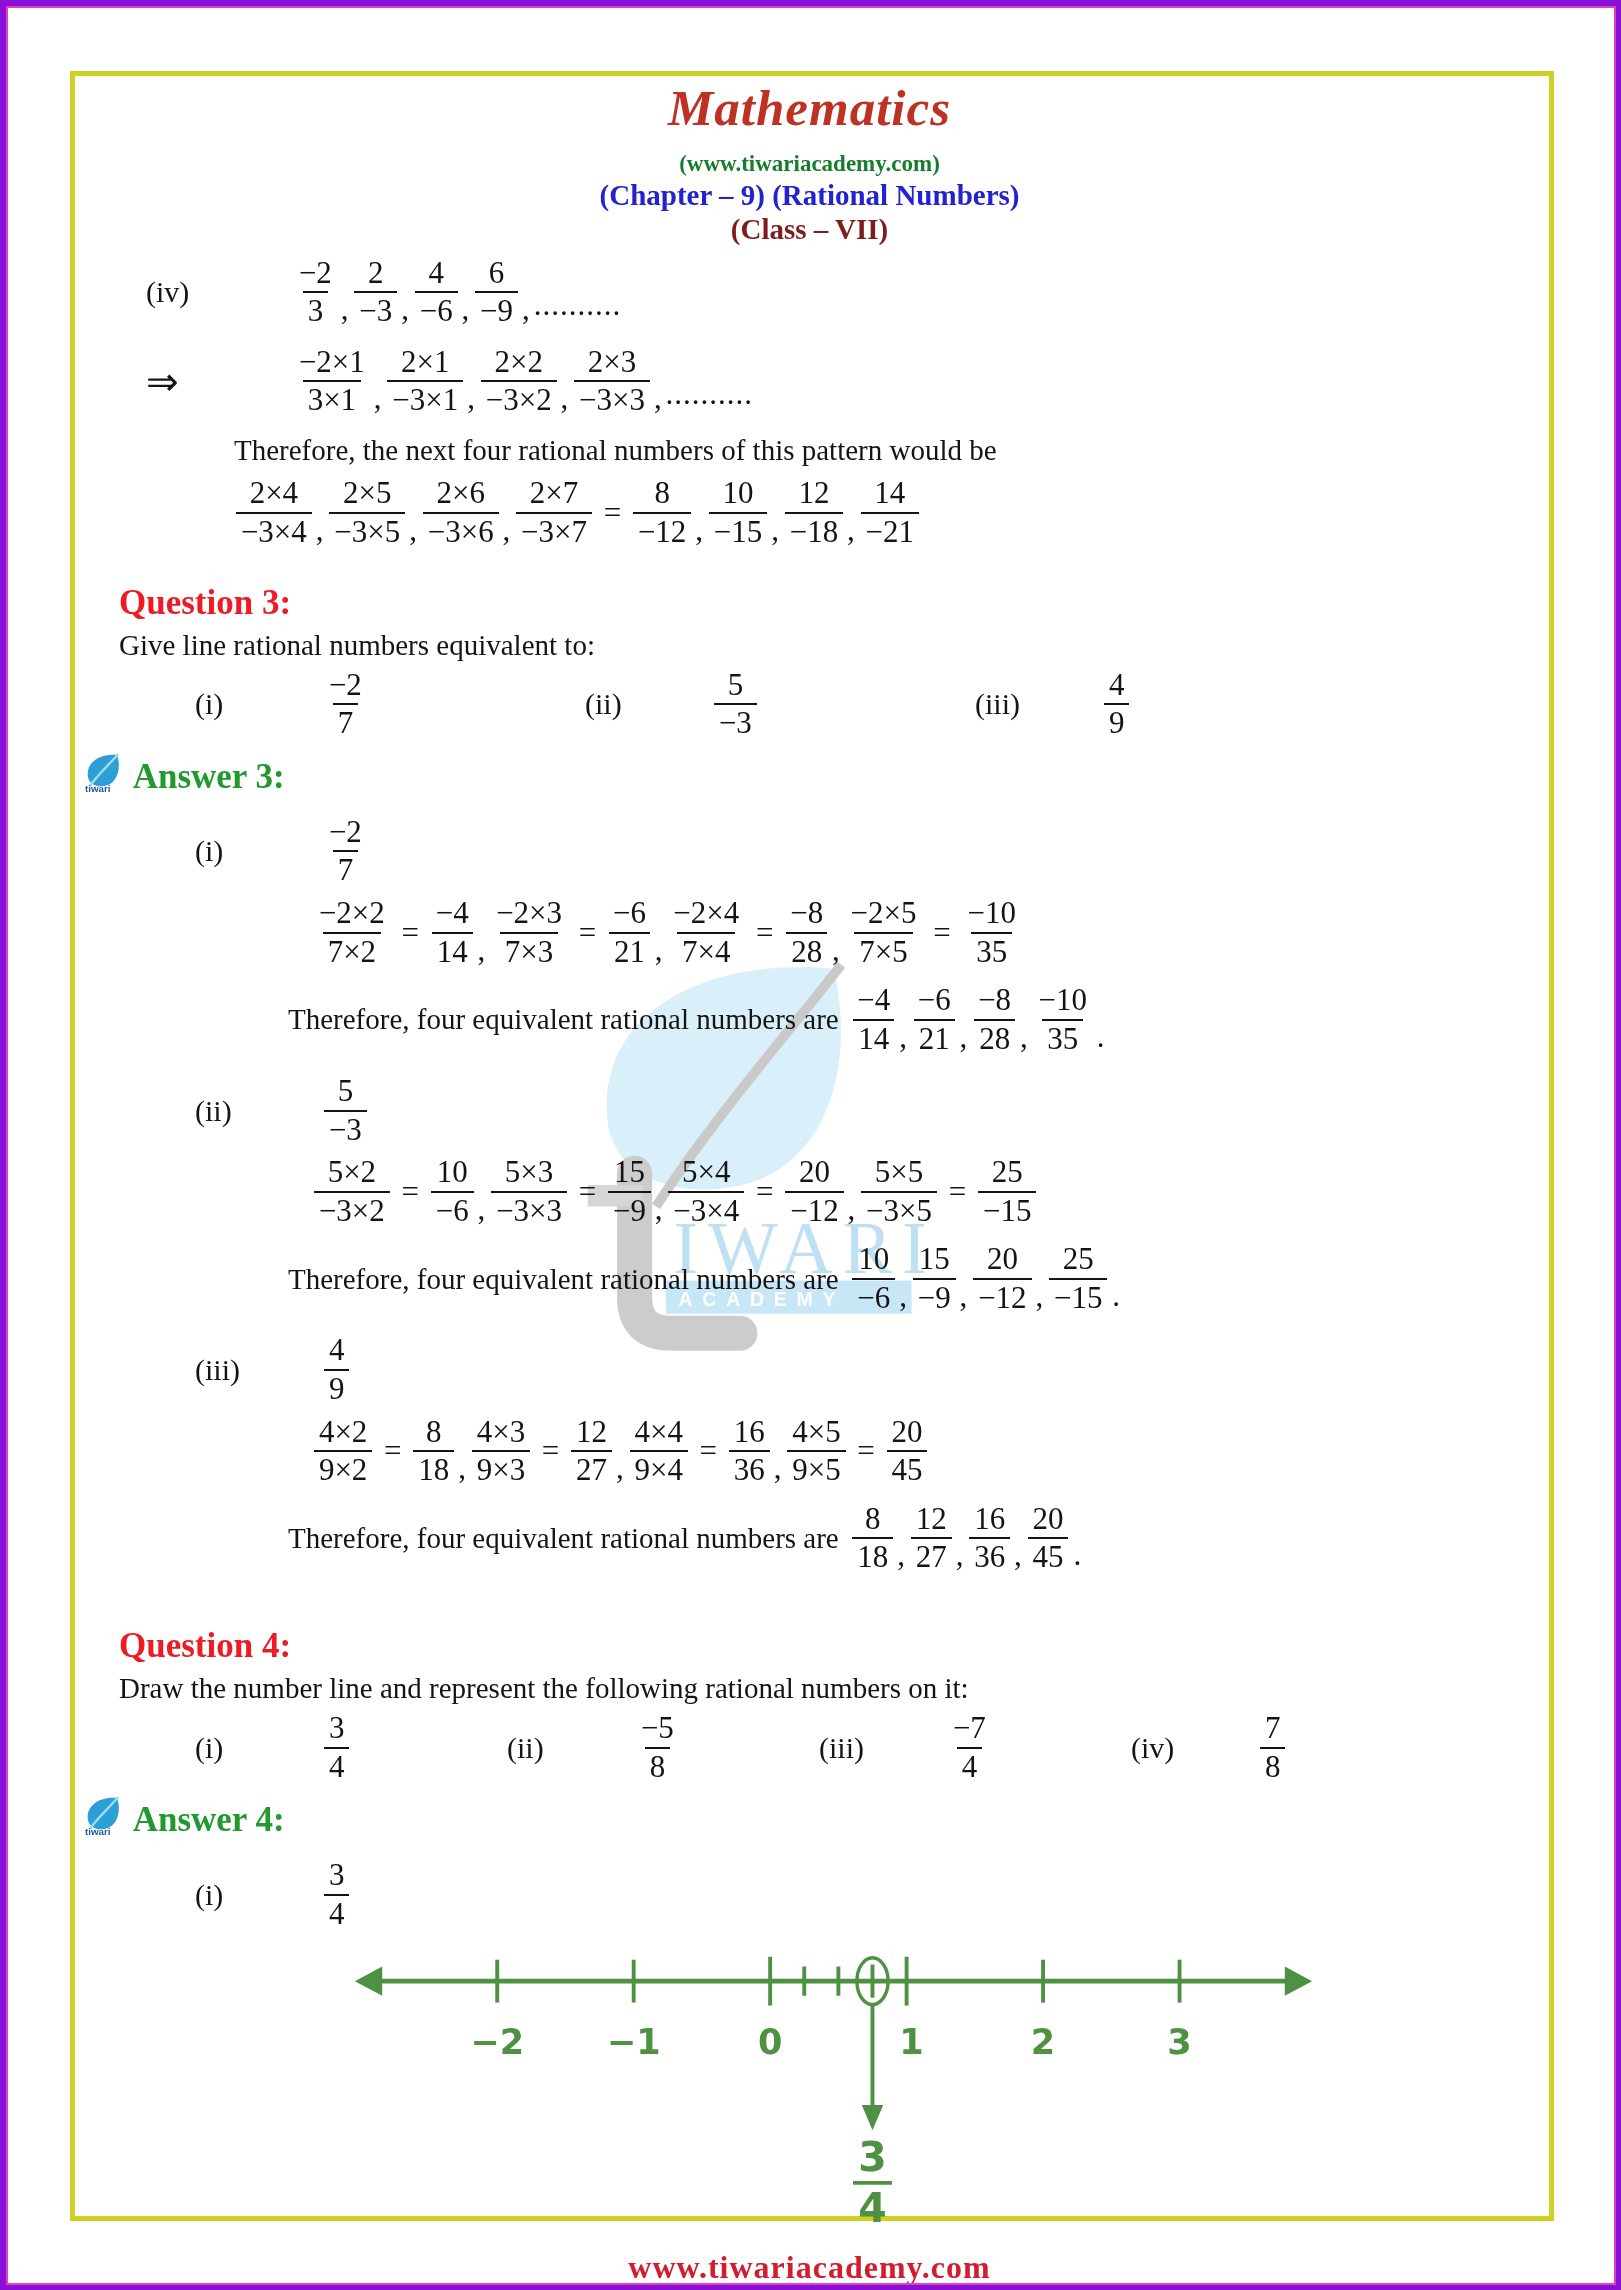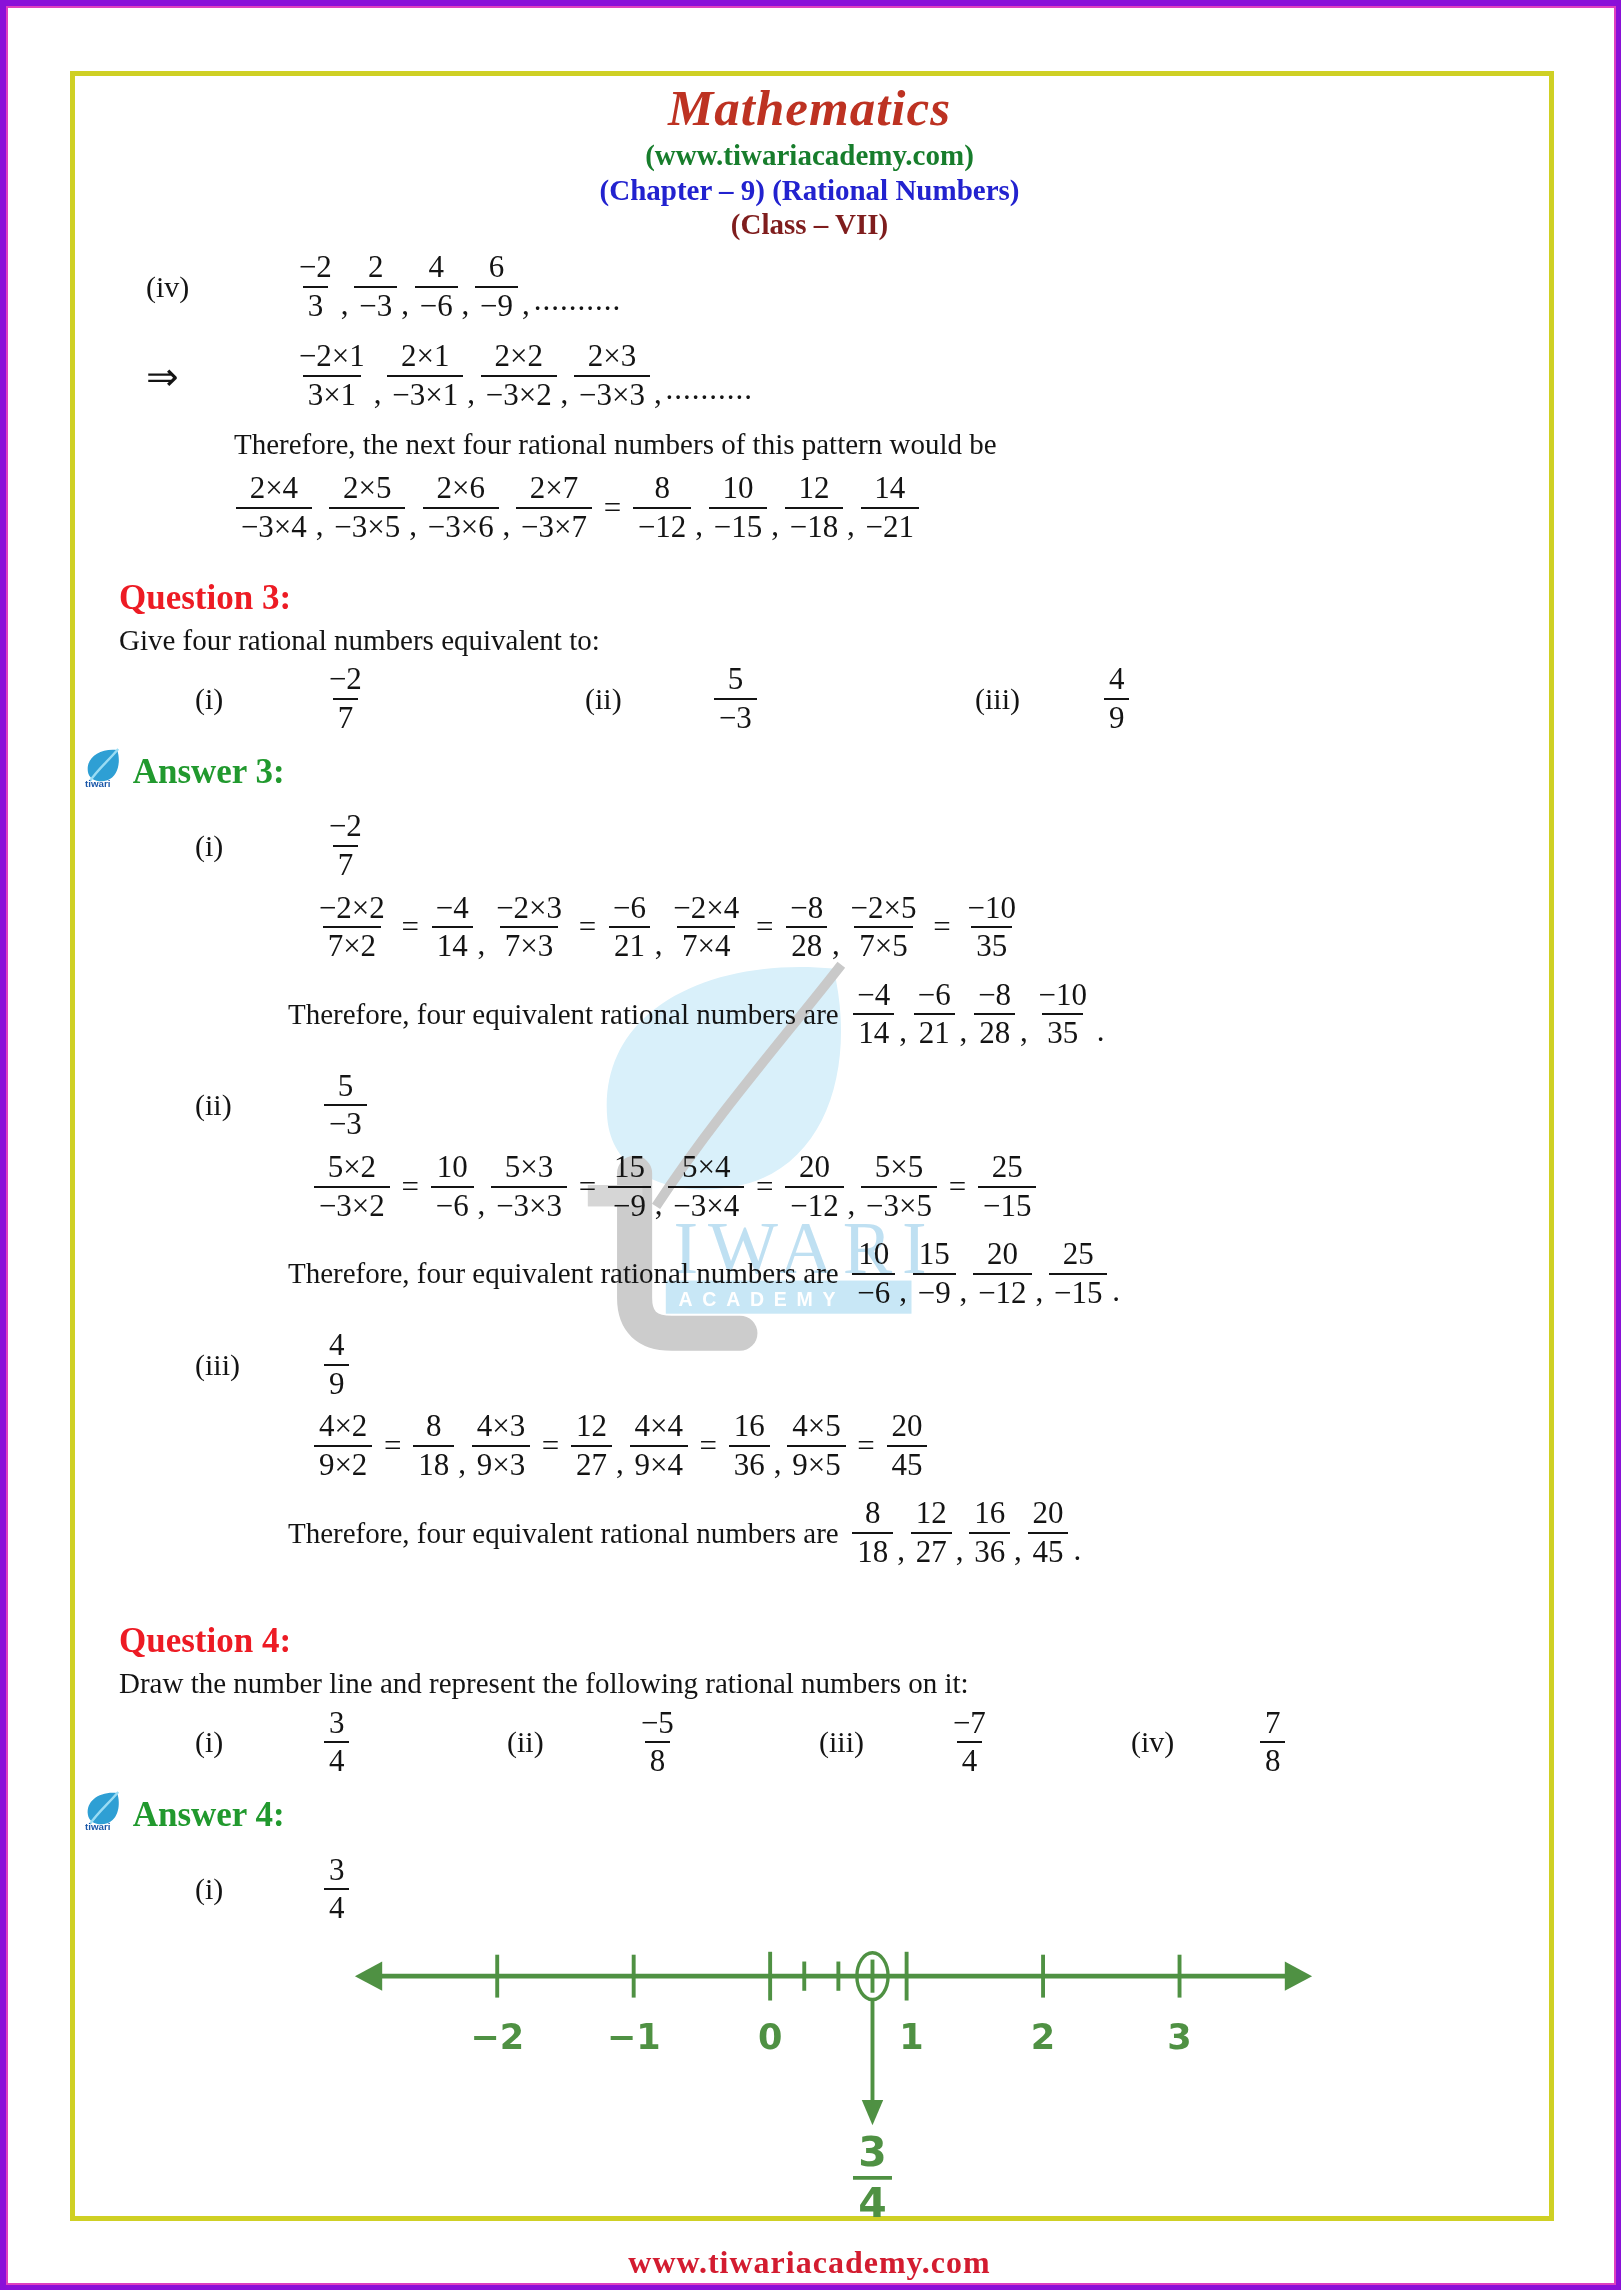--- a/index.html
+++ b/index.html
@@ -5,21 +5,21 @@
   html,body{margin:0;padding:0;background:#ffffff;}
   .page{position:relative;width:1622px;height:2291px;background:#ffffff;overflow:hidden;
         font-family:"Liberation Serif",serif;color:#141414;}
   .outer-frame{position:absolute;inset:0;border:6.8px solid #8a10d8;box-shadow:inset 0 0 0 2px #e040c0;pointer-events:none;z-index:3;}
   .yellow-box{position:absolute;left:70px;top:71px;right:68px;bottom:70px;border:5.9px solid #cfd024;z-index:1;}
   .content{position:absolute;left:78px;top:80px;width:1463px;z-index:2;}
 
   
   .hdr{text-align:center;line-height:1.12;}
   .hdr-title{font-size:51px;font-weight:bold;font-style:italic;color:#bd3222;letter-spacing:1px;}
-  .hdr-site{font-size:29px;font-weight:bold;color:#177d2c;margin-top:2px;}
+  .hdr-site{font-size:23px;font-weight:bold;color:#177d2c;margin-top:14px;}
   .hdr-chap{font-size:29px;font-weight:bold;color:#2222cf;margin-top:2px;}
   .hdr-class{font-size:29px;font-weight:bold;color:#7f1d1d;margin-top:2px;}
 
   
   .math-row{display:inline-flex;align-items:center;}
   .frac{display:inline-flex;flex-direction:column;align-items:center;font-size:31px;line-height:1.12;margin:0 2px;}
   .frac .num{padding:0 4.9px 1px;}
   .frac .den{border-top:2.9px solid #141414;padding:1px 4.9px 0;}
   .comma{display:inline-block;font-size:31px;transform:translateY(16.6px);margin:0 3.9px 0 2px;}
   .period{display:inline-block;font-size:31px;transform:translateY(16.6px);margin-left:2.9px;}
@@ -181,21 +181,21 @@
           </span>
           <span class="comma">,</span>
           <span class="frac">
             <span class="num">14</span>
             <span class="den">−21</span>
           </span>
         </span>
     </div>
 
     <div class="q-heading">Question 3:</div>
-    <div class="q-text">Give four rational numbers equivalent to:</div>
+    <div class="q-text">Give line rational numbers equivalent to:</div>
     <div class="parts-row">
       <span class="part">
         <span class="plabel">(i)</span>
         <span class="math-row">
             <span class="frac">
               <span class="num">−2</span>
               <span class="den">7</span>
             </span>
           </span>
       </span>

